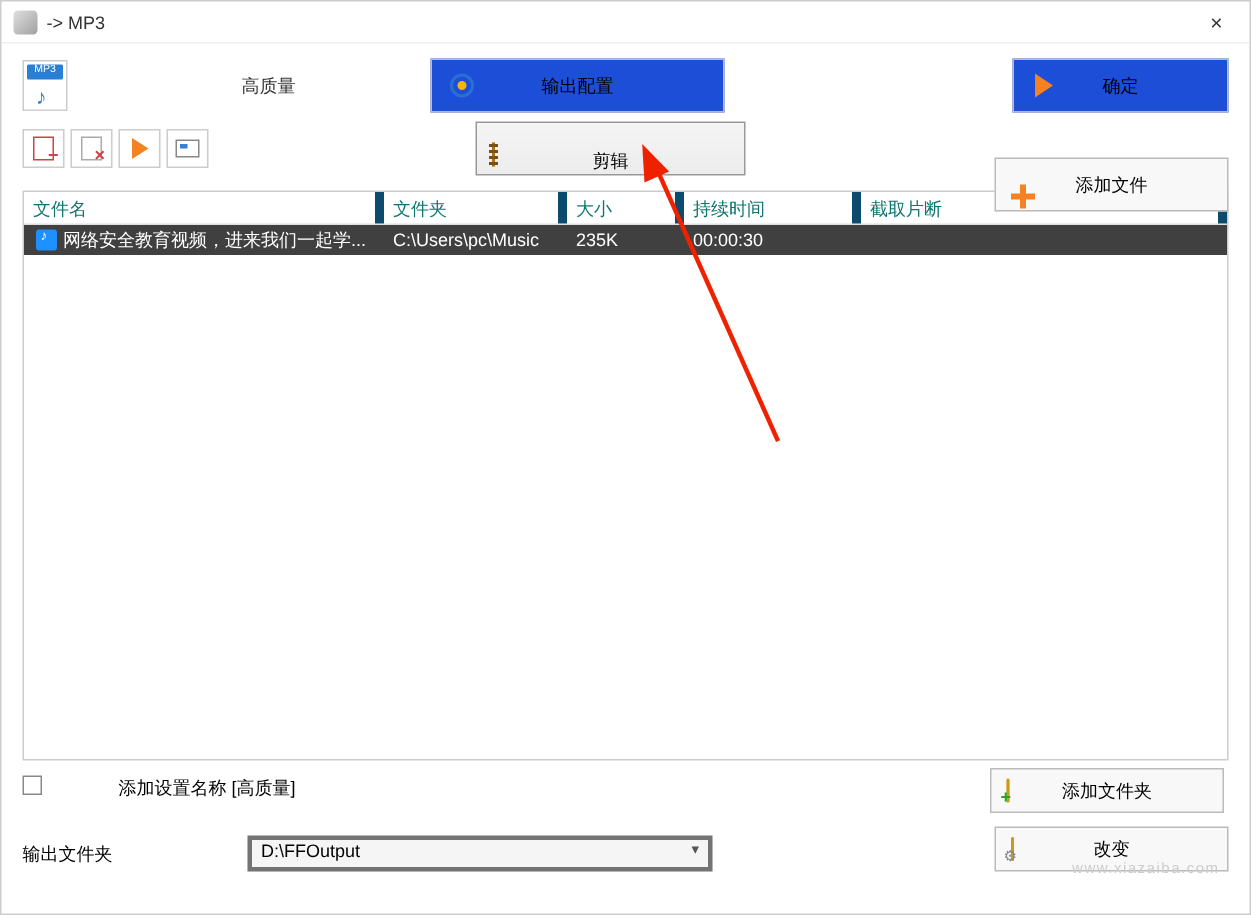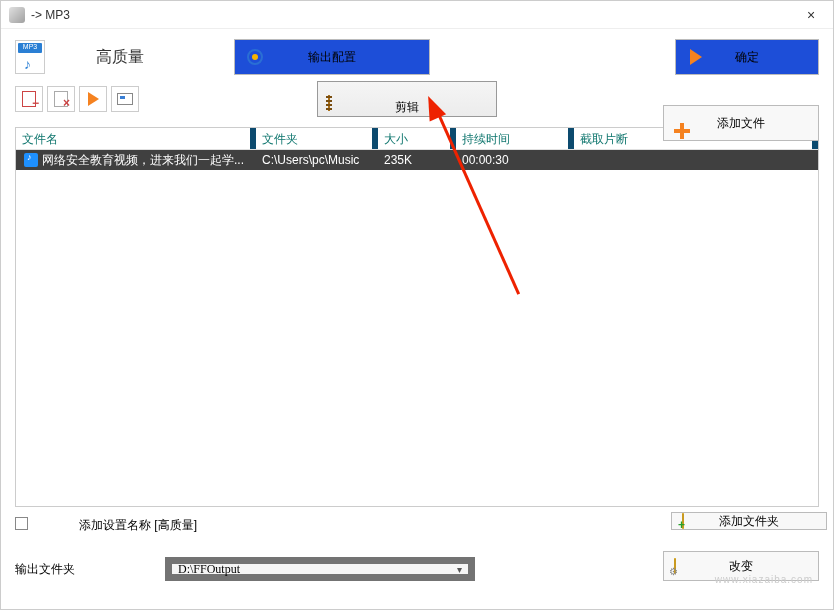--- a/index.html
+++ b/index.html
@@ -8,21 +8,21 @@
 .titlebar { height: 28px; display: flex; align-items: center; padding: 0 8px; border-bottom: 1px solid #eee; }
 .titlebar .app-icon { width: 16px; height: 16px; background: linear-gradient(135deg,#e0e0e0,#a0a0a0); border-radius: 3px; margin-right: 6px; display:inline-block; }
 .titlebar .title { flex: 1; color: #333; font-size: 12px; }
 .titlebar .close { width: 28px; text-align: center; color: #333; cursor: pointer; font-size: 14px; }
 .top-area { padding: 10px 14px 0; display: flex; align-items: center; }
 .mp3-icon { width: 30px; height: 34px; background: #fff; border:1px solid #ccc; position: relative; }
 .mp3-icon::before { content:""; position:absolute; top:2px; left:2px; right:2px; height:10px; background:#2a7fd4; border-radius:1px; }
 .mp3-icon::after { content:"MP3"; position:absolute; top:2px; left:0; right:0; font-size:7px; color:#fff; text-align:center; }
 .mp3-note { position:absolute; bottom:3px; left:8px; width:12px; height:14px; }
 .mp3-note::before { content:"♪"; font-size:14px; color:#2a7fd4; position:absolute; }
-.quality-label { margin-left: 51px; font-size: 16px; color: #333; }
+.quality-label { margin-left: 116px; font-size: 12px; color: #333; }
 .btn-big { height: 36px; border: 1px solid #bbb; background: #1d4ed8; display: flex; align-items: center; justify-content: center; position: relative; cursor: pointer; }
 .btn-big .icon-slot { position: absolute; left: 10px; width: 20px; height: 20px; display:flex; align-items:center; justify-content:center; }
 .btn-output { width: 196px; margin-left: 90px; }
 .btn-ok { width: 144px; position:absolute; right:14px; }
 .second-row { padding: 6px 14px 10px; display: flex; align-items: center; position: relative; }
 .small-btn { width: 28px; height: 26px; border: 1px solid #ccc; background: #fff; margin-right: 4px; display:flex; align-items:center; justify-content:center; cursor:pointer; }
 .btn-edit { width: 180px; height: 36px; border: 1px solid #999; background: linear-gradient(#f5f5f5,#ececec); margin-left: 174px; display:flex; align-items:flex-end; justify-content:center; position:relative; cursor:pointer; }
 .btn-edit .icon-slot { position:absolute; left:10px; width:20px; height:20px; }
 .btn-addfile { width: 156px; height: 36px; position:absolute; right:14px; border:1px solid #bbb; background:#f8f8f8; display:flex; align-items:center; justify-content:center; cursor:pointer;margin-top:48px; }
 .btn-addfile .icon-slot { position:absolute; left:10px; }
@@ -36,25 +36,25 @@
 .th5 { flex: 1; }
 .trow { display:flex; height: 20px; align-items:center; font-size:12px; }
 .trow.sel { background: #404040; color: #fff; }
 .trow .td { padding: 2px 6px; overflow:hidden; white-space:nowrap; text-overflow:ellipsis; }
 .music-ico { width:14px; height:14px; background:#1e90ff; display:inline-block; margin: 0 4px 0 2px; border-radius:2px; position:relative; }
 .music-ico::after { content:"♪"; color:#fff; font-size:9px; position:absolute; left:3px; top:-1px; }
 .footer { padding: 10px 14px 12px; position: relative; }
 .footer-row { display:flex; margin-bottom: 12px; height: 28px; gap: 47px; }
 .checkbox { width: 13px; height: 13px; border: 1px solid #888; margin-right: 4px; display:inline-block; }
 .add-set-label { font-size: 12px; }
-.btn-addfolder { width: 156px; height: 18px; position:absolute; right:6px; top:5px; border:1px solid #bbb; background:#f8f8f8; display:flex; align-items:center; justify-content:center; cursor:pointer; }
+.btn-addfolder { width: 156px; height: 30px; position:absolute; right:17px; top:5px; border:1px solid #bbb; background:#f8f8f8; display:flex; align-items:center; justify-content:center; cursor:pointer; }
 .btn-addfolder .icon-slot { position:absolute; left:10px; }
 .output-row { display:flex; align-items:center; }
 .output-label { font-size:12px; margin-right: 90px; }
-.output-combo { width: 310px; height: 24px; border:7px solid #737373; background:#f5f5f5; display:flex; align-items:center; padding: 0 6px; cursor:pointer; position:relative;font-family:Liberation Serif, serif; }
+.output-combo { width: 310px; height: 24px; border:3px solid #737373; background:#f5f5f5; display:flex; align-items:flex-start; padding: 0 6px; cursor:pointer; position:relative; }
 .output-combo .chev { position:absolute; right:6px; font-size:10px; color:#555; }
 .btn-change { width: 156px; height: 30px; position:absolute; right:14px; bottom:12px; border:1px solid #bbb; background:#f8f8f8; display:flex; align-items:center; justify-content:center; cursor:pointer; }
 .btn-change .icon-slot { position:absolute; left:10px; }
 .watermark { position:absolute; bottom:8px; right:20px; font-size:10px; color:#ccc; letter-spacing:1px; pointer-events:none; }
 .icon-gear { width:16px; height:16px; border:2px solid #2a6fd4; border-radius:50%; position:relative; }
 .icon-gear::after { content:""; position:absolute; width:6px; height:6px; background:#f7b500; border-radius:50%; left:3px; top:3px; }
 .icon-arrow-r { width:0; height:0; border-top:8px solid transparent; border-bottom:8px solid transparent; border-left:12px solid #f58220; }
 .icon-plus { width:16px; height:16px; position:relative; }
 .icon-plus::before,.icon-plus::after { content:""; position:absolute; background:#f58220; }
 .icon-plus::before { left:6px; top:0; width:4px; height:16px; }

